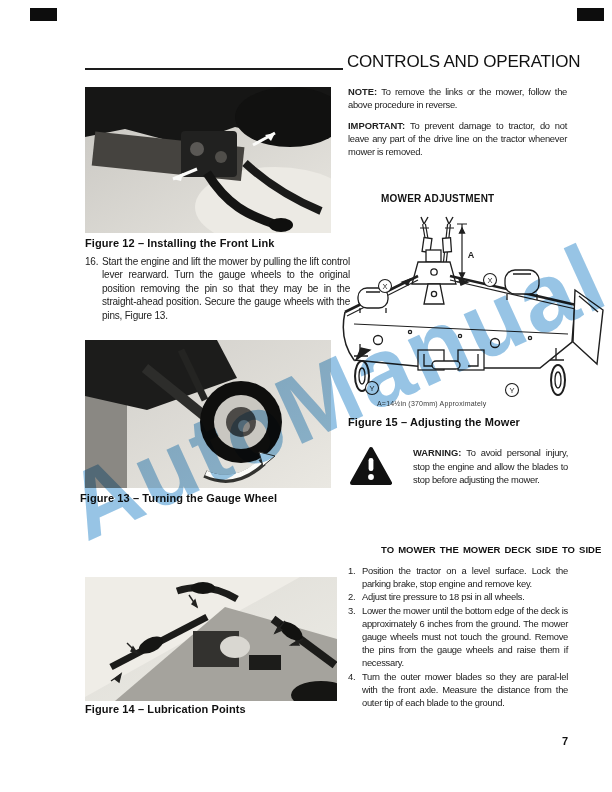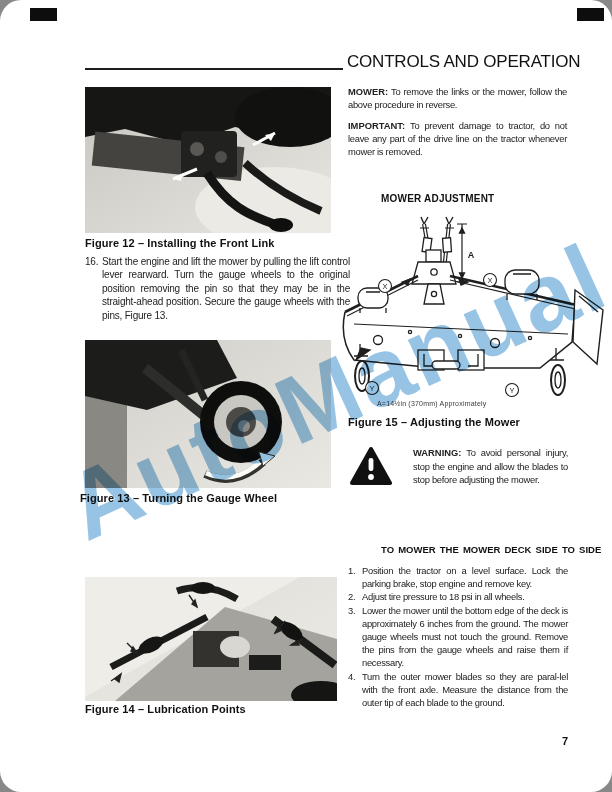--- a/index.html
+++ b/index.html
@@ -1,17 +1,17 @@
 <!DOCTYPE html>
 <html><head>
 <meta charset="utf-8">
 <style>
   html,body{margin:0;padding:0;background:#888;}
   .page{position:relative;width:612px;height:792px;background:#ffffff;overflow:hidden;
-        font-family:"Liberation Sans",sans-serif;color:#1c1c1c;border-radius:21px;}
+        font-family:"Liberation Sans",sans-serif;color:#1c1c1c;}
   .corner-mark{position:absolute;top:8px;width:27px;height:13px;background:#0d0d0d;}
   .corner-mark.left{left:30px;}
   .corner-mark.right{left:577px;}
   .header-rule{position:absolute;left:85px;top:68px;width:258px;height:2px;background:#1d1d1d;}
   .page-title{position:absolute;left:347px;top:52px;margin:0;font-size:17px;font-weight:normal;
               letter-spacing:-0.2px;white-space:nowrap;color:#111;}
   .photo{position:absolute;overflow:hidden;background:#d6d4cf;}
   .caption{position:absolute;font-size:11px;font-weight:bold;letter-spacing:0.1px;color:#111;white-space:nowrap;}
   .para{position:absolute;text-align:justify;}
   .leftcol{font-size:10px;line-height:13.4px;letter-spacing:-0.2px;color:#222;}
@@ -131,21 +131,21 @@
         <path d="M26,104 L36,97"></path>
           <path d="M36,97 l-6,5 4,3 z" fill="#222220"></path>
         <path d="M218,62 L206,68"></path>
           <path d="M206,68 l6,-4 2,4 z" fill="#222220"></path>
       </g>
     </svg>
   </div>
   <div class="caption" style="left:85px;top:703px;">Figure 14 – Lubrication Points</div>
 
   <div class="para rightcol" style="left:348px;top:85px;width:219px;">
-    <span class="inline-label">MOWER:</span>
+    <span class="inline-label">NOTE:</span>
     <span>To remove the links or the mower, follow the above procedure in reverse.</span>
   </div>
 
   <div class="para rightcol" style="left:348px;top:119px;width:219px;">
     <span class="inline-label">IMPORTANT:</span>
     <span>To prevent damage to tractor, do not leave any part of the drive line on the tractor whenever mower is removed.</span>
   </div>
 
   <div class="section-heading" style="left:348px;top:193px;font-size:10px;letter-spacing:0.2px;">MOWER ADJUSTMENT</div>
 

